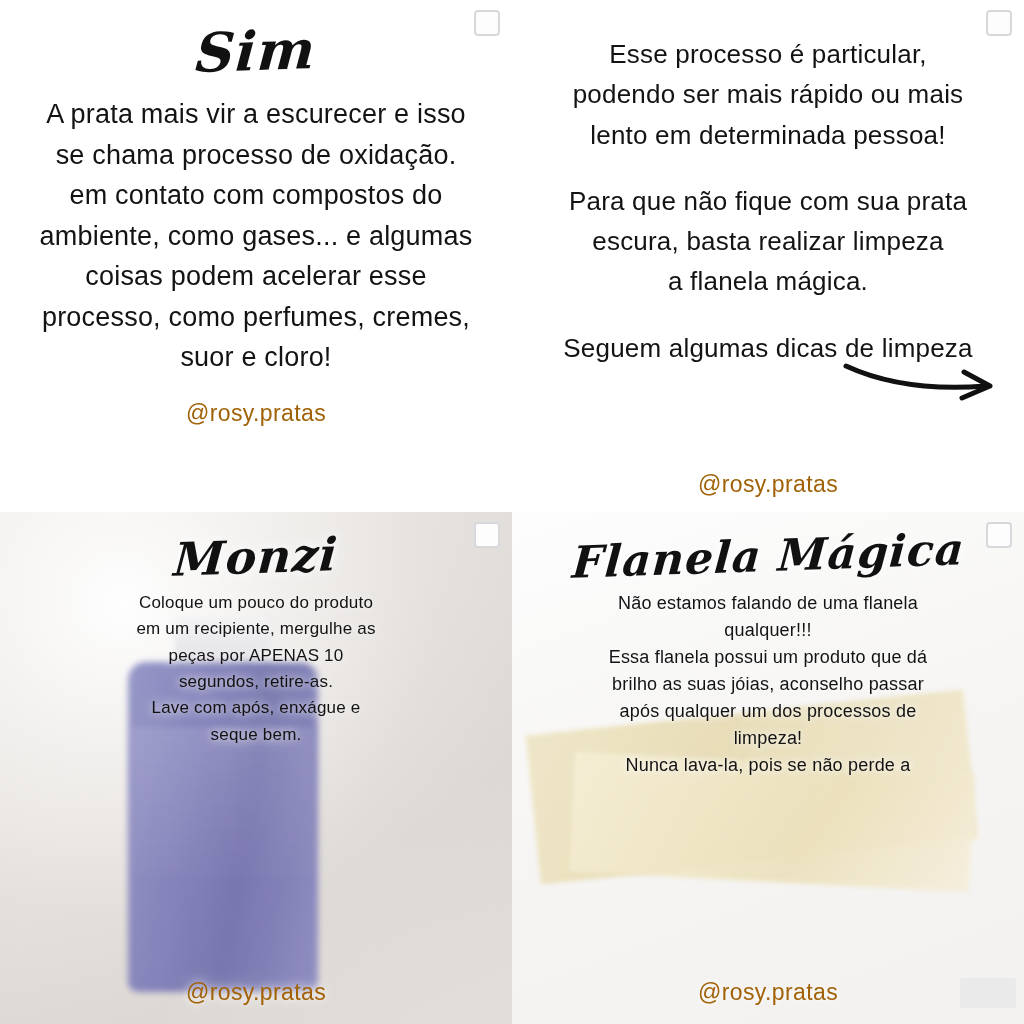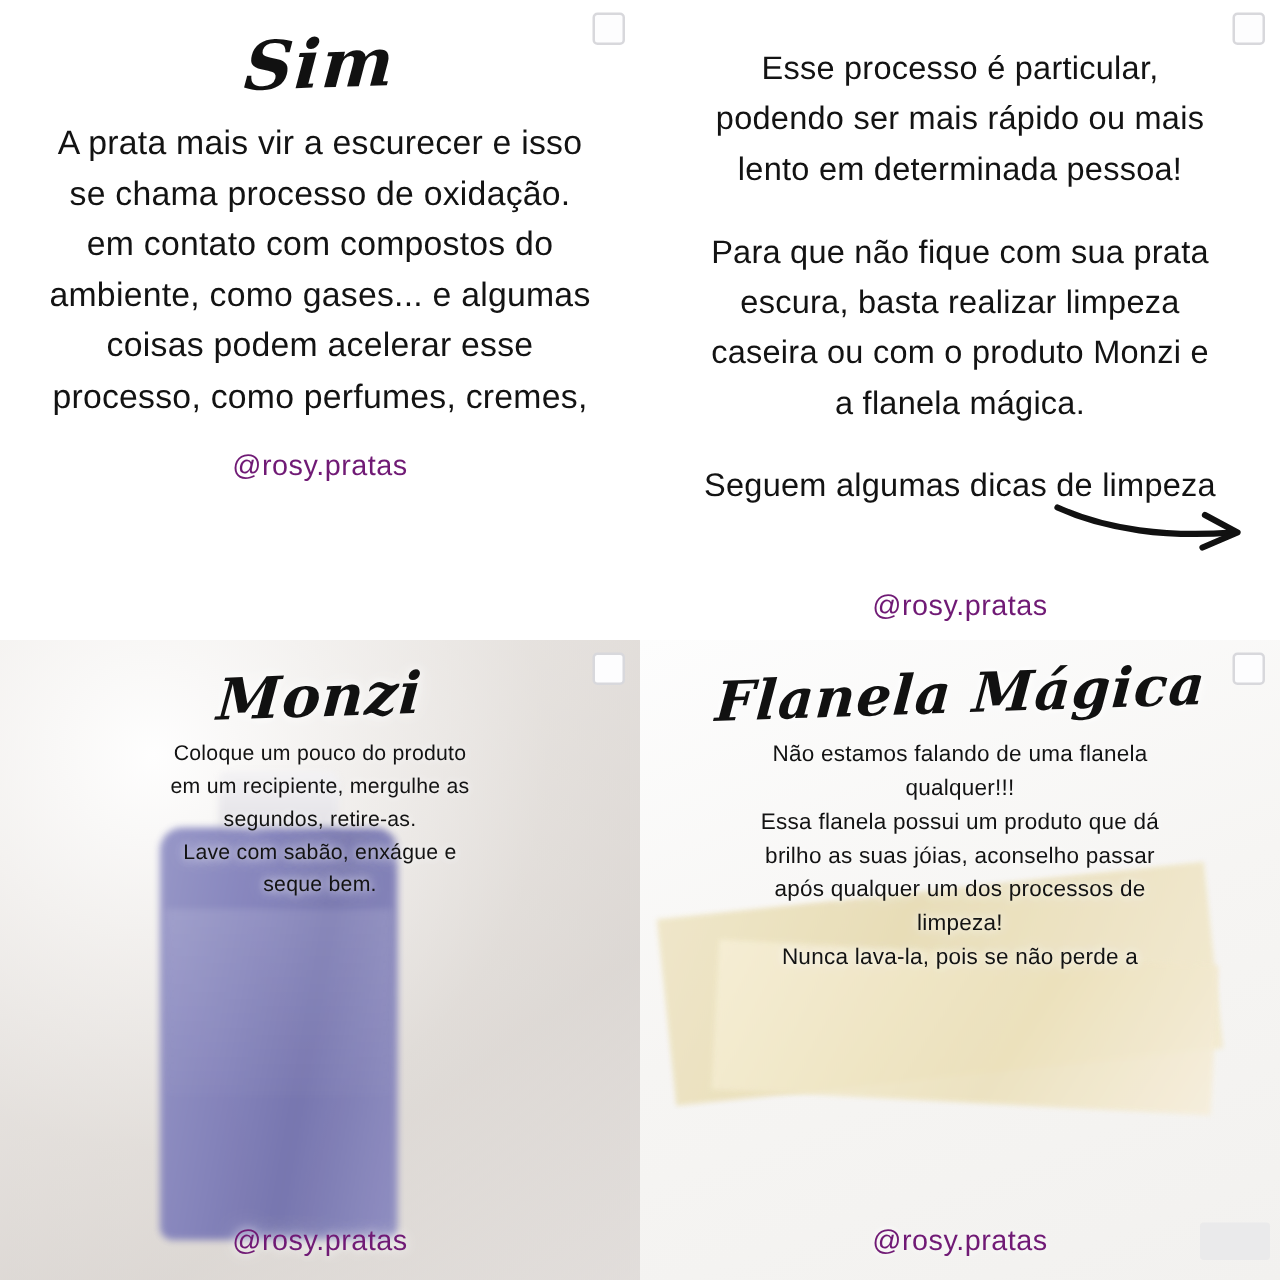--- a/index.html
+++ b/index.html
@@ -79,21 +79,21 @@
     max-width: 470px;
   }
   .body-text p {
     margin: 0 0 0 0;
   }
   .para-gap {
     height: 26px;
   }
   .handle {
     font-size: 23px;
-    color: #701a75;
+    color: #a16207;
     letter-spacing: 0.4px;
     text-align: center;
   }
   .spacer {
     flex: 1 1 auto;
     min-height: 6px;
   }
 
   
   .p1 .body-text { font-size: 27px; line-height: 1.5; }
@@ -225,40 +225,40 @@
 
     <div class="script script-sim">Sim</div>
 
     <div class="body-text">
       <p>A prata mais vir a escurecer e isso</p>
       <p>se chama processo de oxidação.</p>
       <p>em contato com compostos do</p>
       <p>ambiente, como gases... e algumas</p>
       <p>coisas podem acelerar esse</p>
       <p>processo, como perfumes, cremes,</p>
+      <p>suor e cloro!</p>
     </div>
 
     <div class="handle">@rosy.pratas</div>
   </section>
 
   <section class="panel p2">
     <div class="corner-mark"></div>
 
     <div class="body-text">
       <p>Esse processo é particular,</p>
       <p>podendo ser mais rápido ou mais</p>
       <p>lento em determinada pessoa!</p>
     </div>
 
     <div class="para-gap"></div>
 
     <div class="body-text">
       <p>Para que não fique com sua prata</p>
       <p>escura, basta realizar limpeza</p>
-      <p>caseira ou com o produto Monzi e</p>
       <p>a flanela mágica.</p>
     </div>
 
     <div class="para-gap"></div>
 
     <div class="body-text">
       <p>Seguem algumas dicas de limpeza</p>
     </div>
 
     <div class="arrow-wrap">
@@ -277,22 +277,23 @@
     <div class="photo-cap"></div>
     <div class="photo-bottle"></div>
     <div class="photo-label"></div>
     <div class="corner-mark"></div>
 
     <div class="script script-monzi">Monzi</div>
 
     <div class="body-text">
       <p>Coloque um pouco do produto</p>
       <p>em um recipiente, mergulhe as</p>
+      <p>peças por APENAS 10</p>
       <p>segundos, retire-as.</p>
-      <p>Lave com sabão, enxágue e</p>
+      <p>Lave com após, enxágue e</p>
       <p>seque bem.</p>
     </div>
 
     <div class="spacer"></div>
     <div class="handle">@rosy.pratas</div>
   </section>
 
   <section class="panel p4">
     <div class="cloth-bg"></div>
     <div class="cloth-1"></div>

